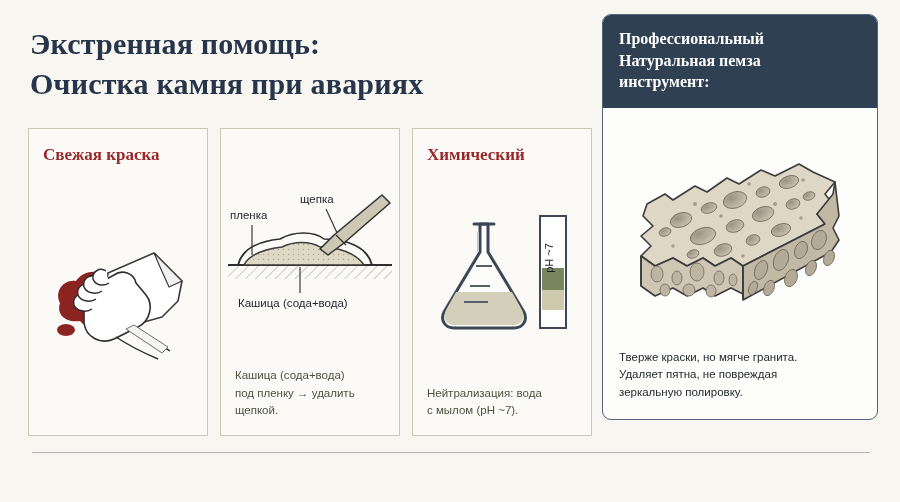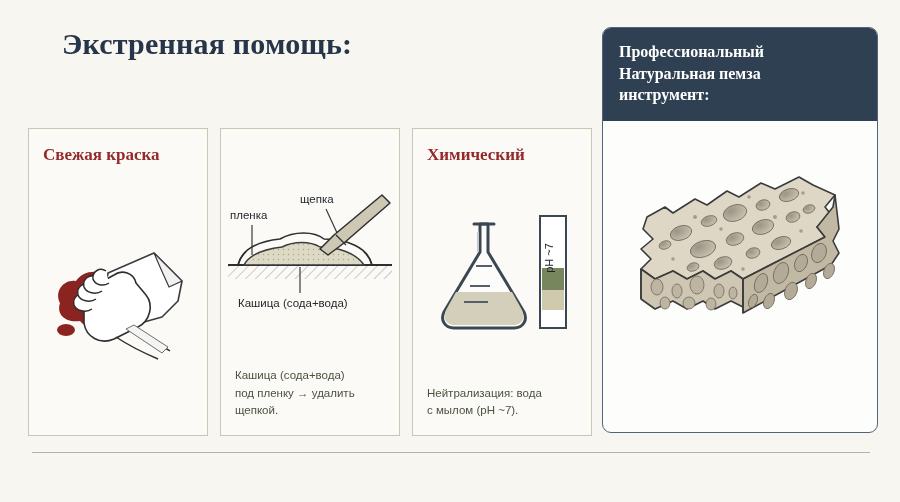--- a/index.html
+++ b/index.html
@@ -6,21 +6,21 @@
   html, body {
     width: 900px; height: 502px;
     background: #f7f6f1;
     font-family: "Liberation Sans", sans-serif;
     overflow: hidden;
   }
   .page { position: relative; width: 900px; height: 502px; background: #f7f6f1; }
 
   
   .title-block {
-    position: absolute; left: 30px; top: 24px; width: 560px; margin-left: 32px;
+    position: absolute; left: 30px; top: 24px; width: 560px;
   }
   .title-line {
     font-family: "Liberation Serif", serif;
     font-weight: bold;
     font-size: 30px;
     line-height: 1.33;
     color: #27354a;
     letter-spacing: 0.2px;
     white-space: nowrap;
   }
@@ -49,21 +49,21 @@
   }
   .card-caption {
     font-size: 11.5px;
     line-height: 1.5;
     color: #4b5340;
     margin: 0 14px 16px 14px;
   }
 
   
   .panel {
-    position: absolute; left: 602px; top: 27px;
+    position: absolute; left: 602px; top: 14px;
     width: 276px; height: 406px;
     background: #fdfdfb;
     border: 1px solid #53647a;
     border-radius: 9px;
     overflow: hidden;
     display: flex; flex-direction: column;
   }
   .panel-header {
     background: #2f4052;
     padding: 13px 16px 15px 16px;
@@ -91,20 +91,21 @@
 
   svg { display: block; }
 </style>
 </head>
 <body>
 
 <div class="page">
 
   <div class="title-block">
     <div class="title-line">Экстренная помощь:</div>
+    <div class="title-line">Очистка камня при авариях</div>
   </div>
 
   <div class="cards">
 
     <div class="card">
       <div class="card-title">Свежая краска</div>
       <div class="card-art">
         <svg width="176" height="150" viewBox="0 0 176 150">
 
           <path d="M30 78 C24 66 34 54 46 56 C54 44 72 44 80 54 C92 52 102 60 100 72
@@ -274,16 +275,21 @@
           <ellipse cx="198" cy="142" rx="6" ry="9" transform="rotate(22 198 142)"></ellipse>
           <ellipse cx="216" cy="132" rx="7" ry="10" transform="rotate(22 216 132)"></ellipse>
           <ellipse cx="166" cy="180" rx="5" ry="8" transform="rotate(22 166 180)"></ellipse>
           <ellipse cx="188" cy="170" rx="6" ry="9" transform="rotate(22 188 170)"></ellipse>
           <ellipse cx="208" cy="160" rx="5" ry="8" transform="rotate(22 208 160)"></ellipse>
           <ellipse cx="226" cy="150" rx="5" ry="8" transform="rotate(22 226 150)"></ellipse>
           <ellipse cx="150" cy="180" rx="4" ry="7" transform="rotate(22 150 180)"></ellipse>
         </g>
       </svg>
     </div>
+    <div class="panel-caption">
+      <div>Тверже краски, но мягче гранита.</div>
+      <div>Удаляет пятна, не повреждая</div>
+      <div>зеркальную полировку.</div>
+    </div>
   </div>
 
   <div class="divider"></div>
 </div>
 
 </body></html>

